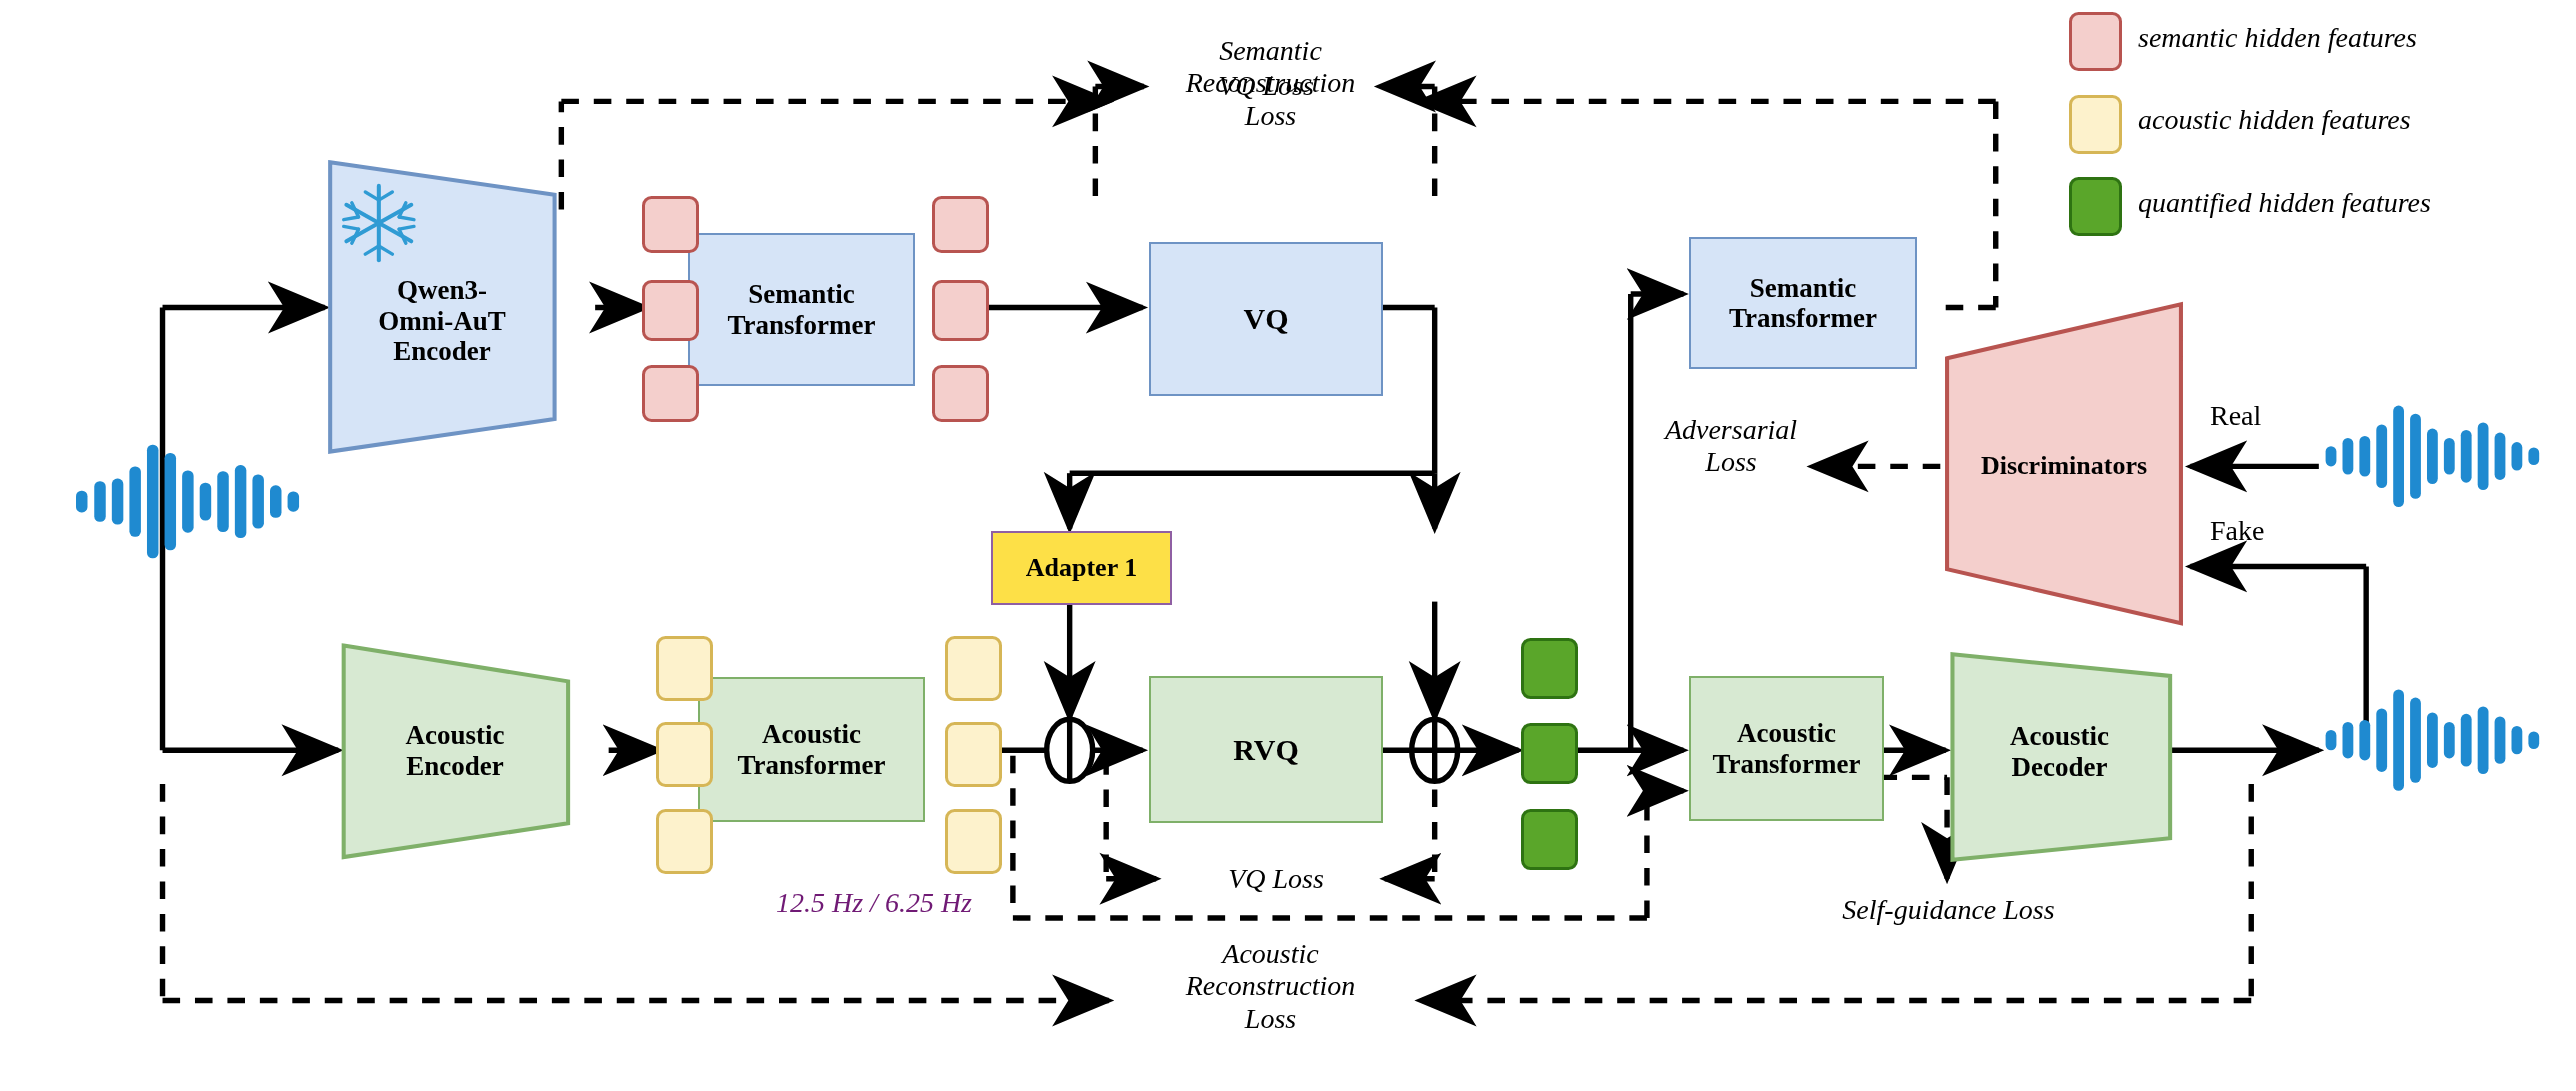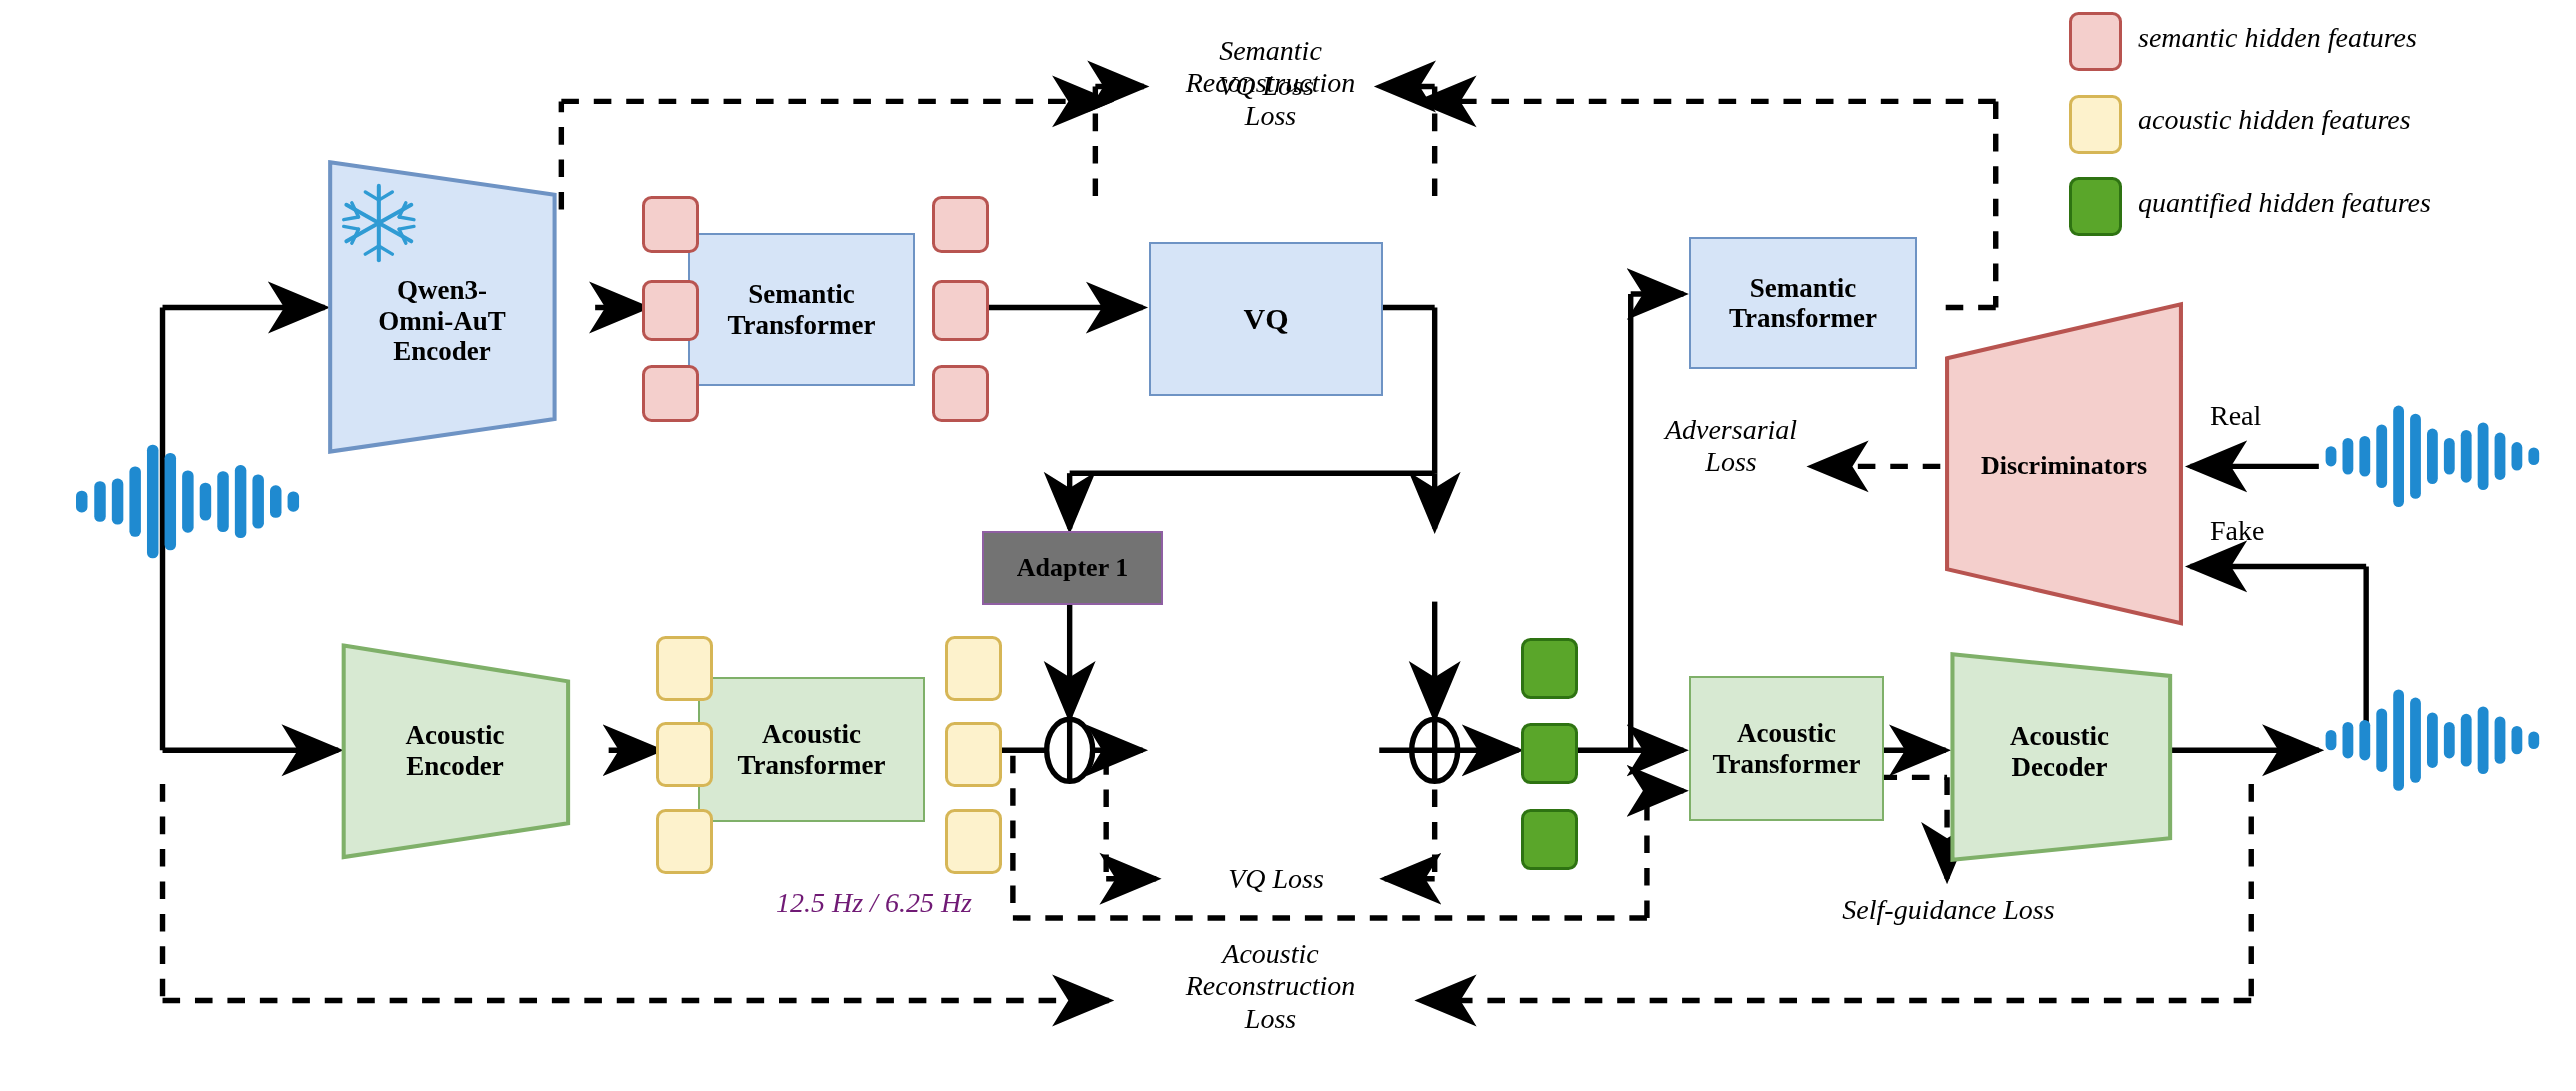--- a/index.html
+++ b/index.html
@@ -6,21 +6,21 @@
   #stage{position:relative;width:2576px;height:1091px;background:#ffffff;
          font-family:"Liberation Serif", serif;overflow:hidden;}
   svg#wires{position:absolute;left:0;top:0;width:2576px;height:1091px;}
 
   .node{position:absolute;display:flex;align-items:center;justify-content:center;
         text-align:center;font-weight:bold;color:#000;line-height:1.12;
         font-family:"Liberation Serif", serif;}
   .boxnode{border-style:solid;}
   .blue{background:#d6e4f7;border:2.7px solid #6e93c4;}
   .green{background:#d7e9d2;border:2.7px solid #7fb069;}
-  .purple{background:#737373;border:2.7px solid #8f5fa3;}
+  .purple{background:#fde047;border:2.7px solid #8f5fa3;margin-left:9px;}
 
   .tile{position:absolute;border-radius:9.5px;}
   .tile-red{background:#f4cfcc;border:3.4px solid #b85450;}
   .tile-yellow{background:#fdf2cc;border:3.4px solid #d6b656;}
   .tile-green{background:#5aa62a;border:3.4px solid #2e7312;}
 
   .lossLabel{position:absolute;font-style:italic;color:#000;text-align:center;
              line-height:1.16;font-family:"Liberation Serif", serif;}
   .legendLabel{position:absolute;font-style:italic;color:#000;
                font-family:"Liberation Serif", serif;white-space:nowrap;}
@@ -231,20 +231,21 @@
 
   <div class="node boxnode blue" style="left:1149px;top:242px;width:230px;height:150px;font-size:30px;">VQ</div>
 
   <div class="node boxnode blue" style="left:1689px;top:237px;width:224px;height:128px;font-size:27px;">Semantic<br>Transformer</div>
 
   <div class="node boxnode purple" style="left:982px;top:531px;width:177px;height:70px;font-size:26px;">Adapter 1</div>
 
 
   <div class="node boxnode green" style="left:698px;top:677px;width:223px;height:141px;font-size:27px;">Acoustic<br>Transformer</div>
 
+  <div class="node boxnode green" style="left:1149px;top:676px;width:230px;height:143px;font-size:30px;">RVQ</div>
 
   <div class="node boxnode green" style="left:1689px;top:676px;width:191px;height:141px;font-size:27px;">Acoustic<br>Transformer</div>
 
   <div class="tile tile-red" style="left:642px;top:196px;width:51px;height:51px;"></div>
   <div class="tile tile-red" style="left:642px;top:280px;width:51px;height:55px;"></div>
   <div class="tile tile-red" style="left:642px;top:365px;width:51px;height:51px;"></div>
 
   <div class="tile tile-red" style="left:932px;top:196px;width:51px;height:51px;"></div>
   <div class="tile tile-red" style="left:932px;top:280px;width:51px;height:55px;"></div>
   <div class="tile tile-red" style="left:932px;top:365px;width:51px;height:51px;"></div>

